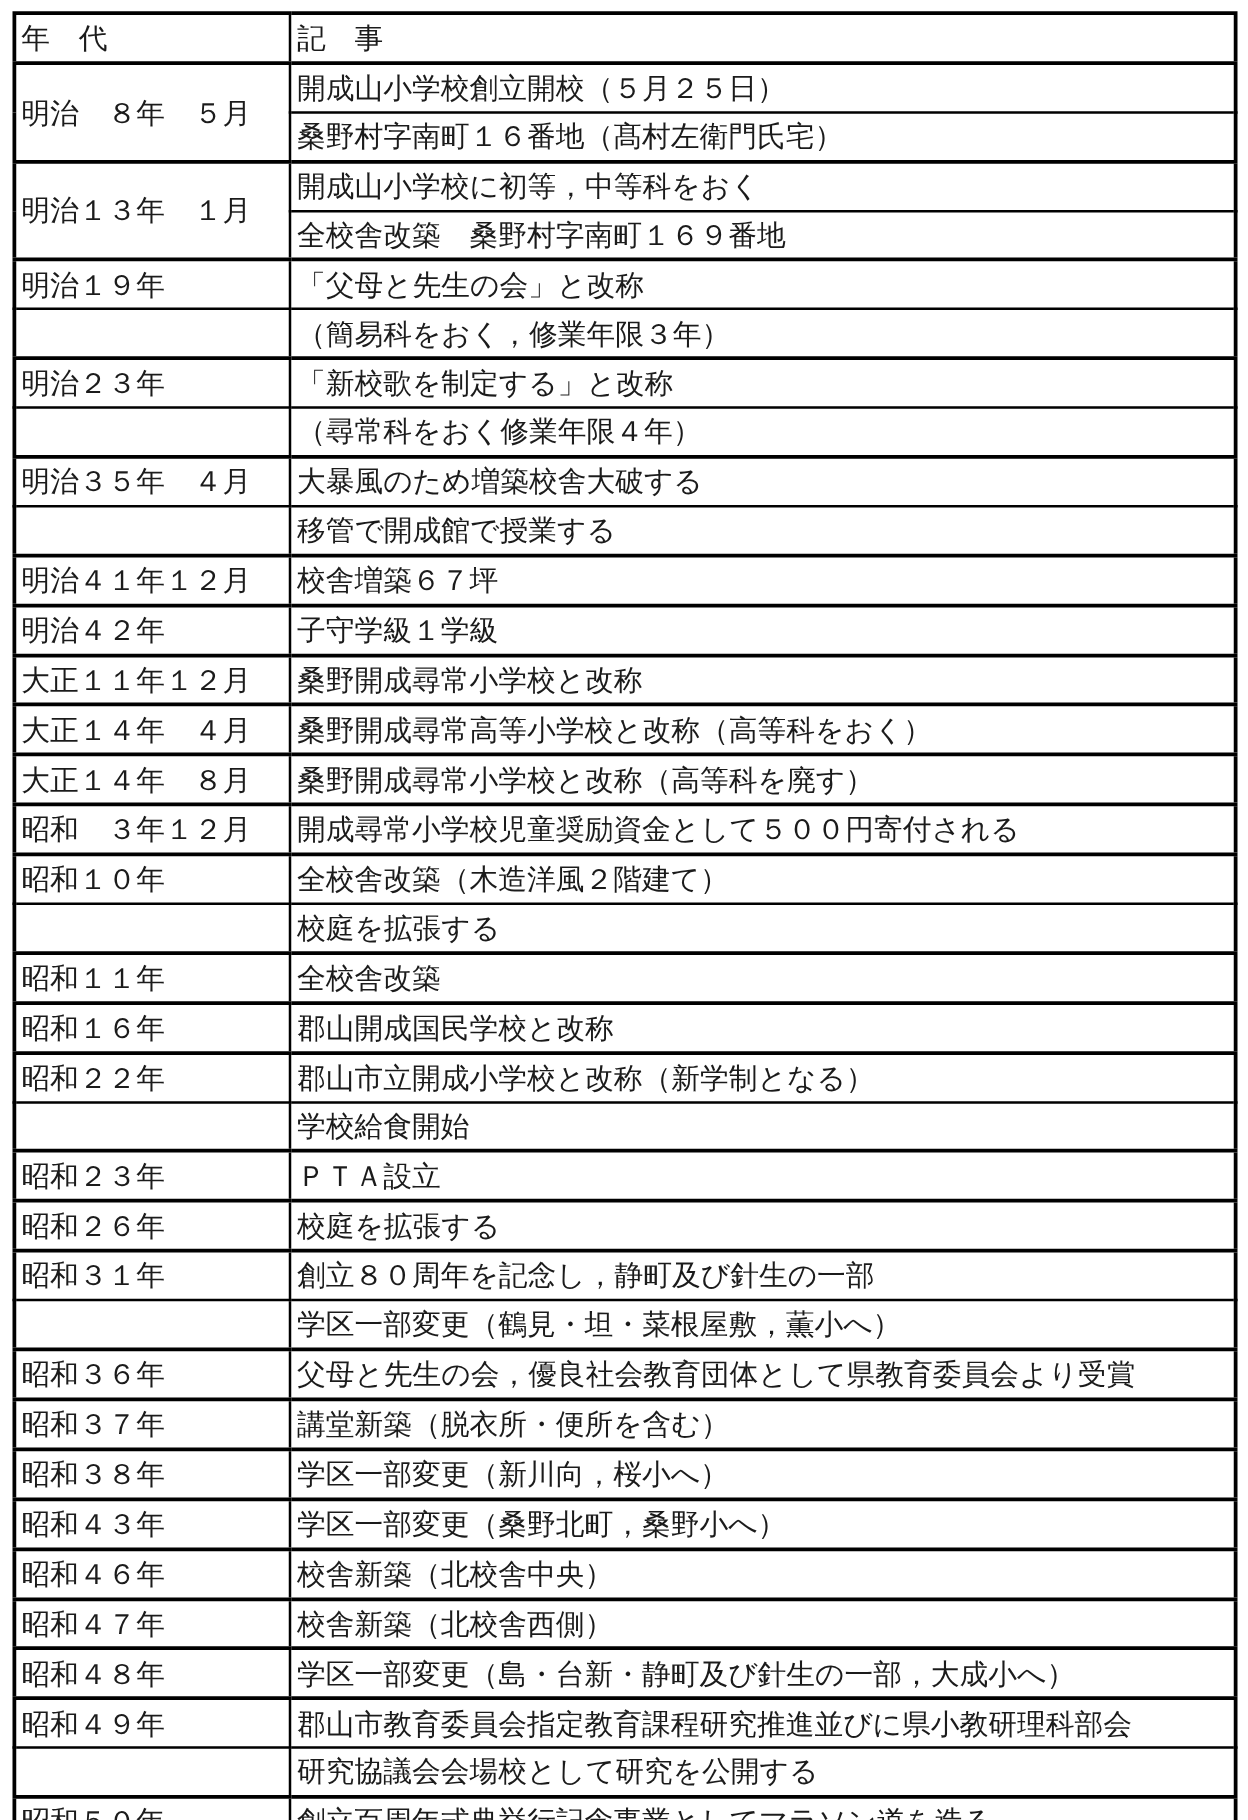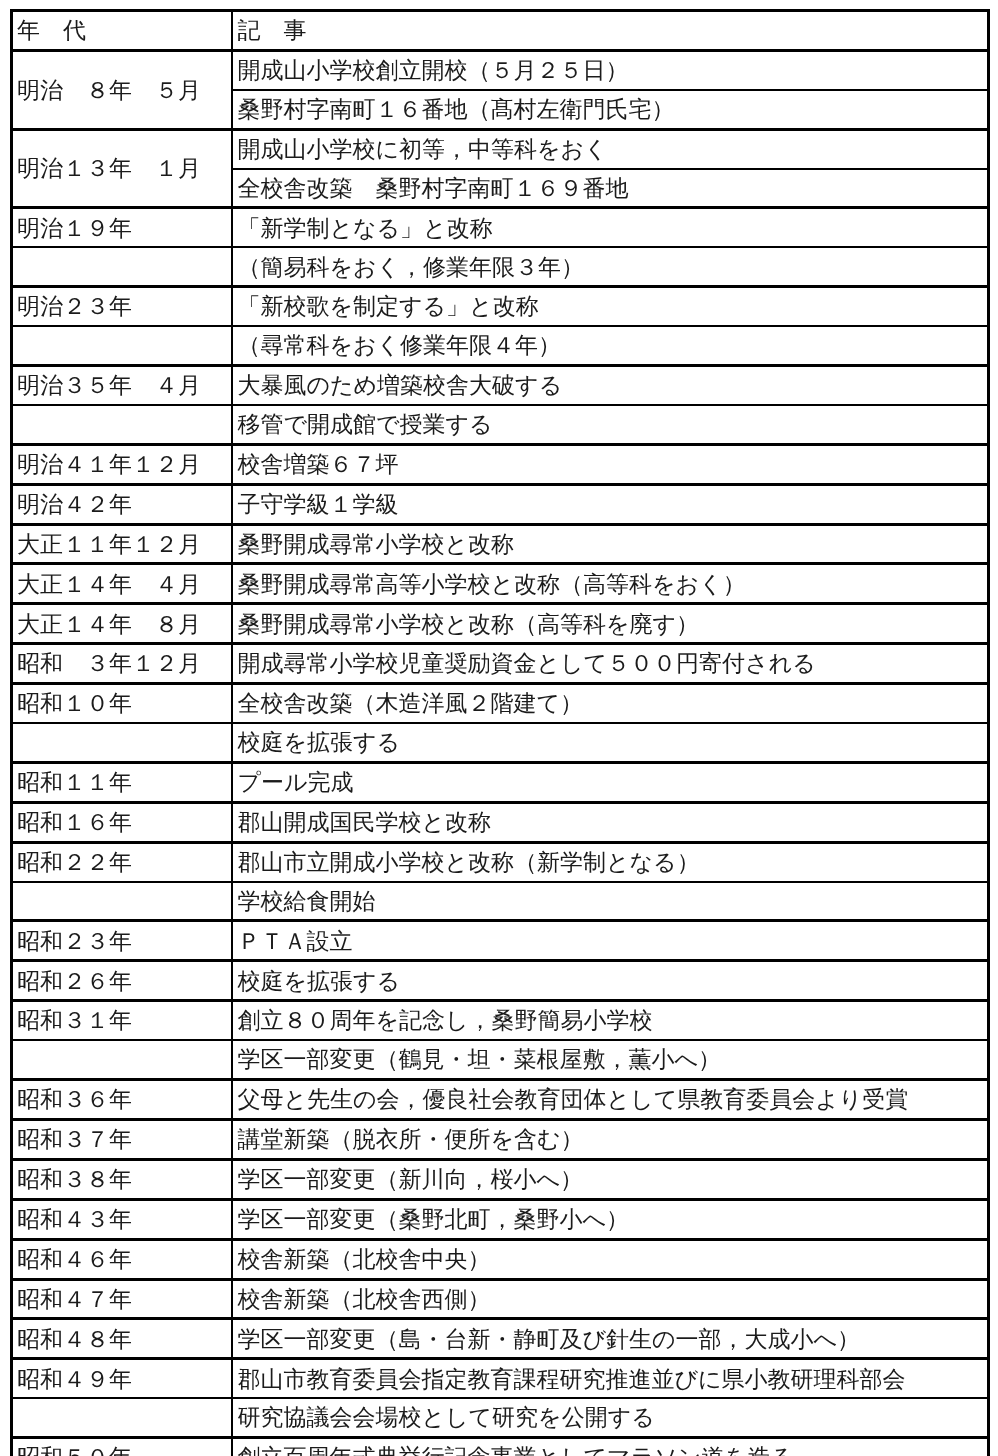--- a/index.html
+++ b/index.html
@@ -65,21 +65,21 @@
       <tr class="group">
         <td class="yc" rowspan="2">明治１３年　１月</td>
         <td class="ec">開成山小学校に初等，中等科をおく</td>
       </tr>
       <tr>
         <td class="ec">全校舎改築　桑野村字南町１６９番地</td>
       </tr>
 
       <tr class="group">
         <td class="yc">明治１９年</td>
-        <td class="ec">「新学制となる」と改称</td>
+        <td class="ec">「父母と先生の会」と改称</td>
       </tr>
       <tr>
         <td class="yc"></td>
         <td class="ec">（簡易科をおく，修業年限３年）</td>
       </tr>
 
       <tr class="group">
         <td class="yc">明治２３年</td>
         <td class="ec">「新校歌を制定する」と改称</td>
       </tr>
@@ -126,21 +126,21 @@
         <td class="yc">昭和１０年</td>
         <td class="ec">全校舎改築（木造洋風２階建て）</td>
       </tr>
       <tr>
         <td class="yc"></td>
         <td class="ec">校庭を拡張する</td>
       </tr>
 
       <tr class="group">
         <td class="yc">昭和１１年</td>
-        <td class="ec">プール完成</td>
+        <td class="ec">全校舎改築</td>
       </tr>
       <tr class="group">
         <td class="yc">昭和１６年</td>
         <td class="ec">郡山開成国民学校と改称</td>
       </tr>
 
       <tr class="group">
         <td class="yc">昭和２２年</td>
         <td class="ec">郡山市立開成小学校と改称（新学制となる）</td>
       </tr>
@@ -153,21 +153,21 @@
         <td class="yc">昭和２３年</td>
         <td class="ec">ＰＴＡ設立</td>
       </tr>
       <tr class="group">
         <td class="yc">昭和２６年</td>
         <td class="ec">校庭を拡張する</td>
       </tr>
 
       <tr class="group">
         <td class="yc">昭和３１年</td>
-        <td class="ec">創立８０周年を記念し，桑野簡易小学校</td>
+        <td class="ec">創立８０周年を記念し，静町及び針生の一部</td>
       </tr>
       <tr>
         <td class="yc"></td>
         <td class="ec">学区一部変更（鶴見・坦・菜根屋敷，薫小へ）</td>
       </tr>
 
       <tr class="group">
         <td class="yc">昭和３６年</td>
         <td class="ec">父母と先生の会，優良社会教育団体として県教育委員会より受賞</td>
       </tr>

